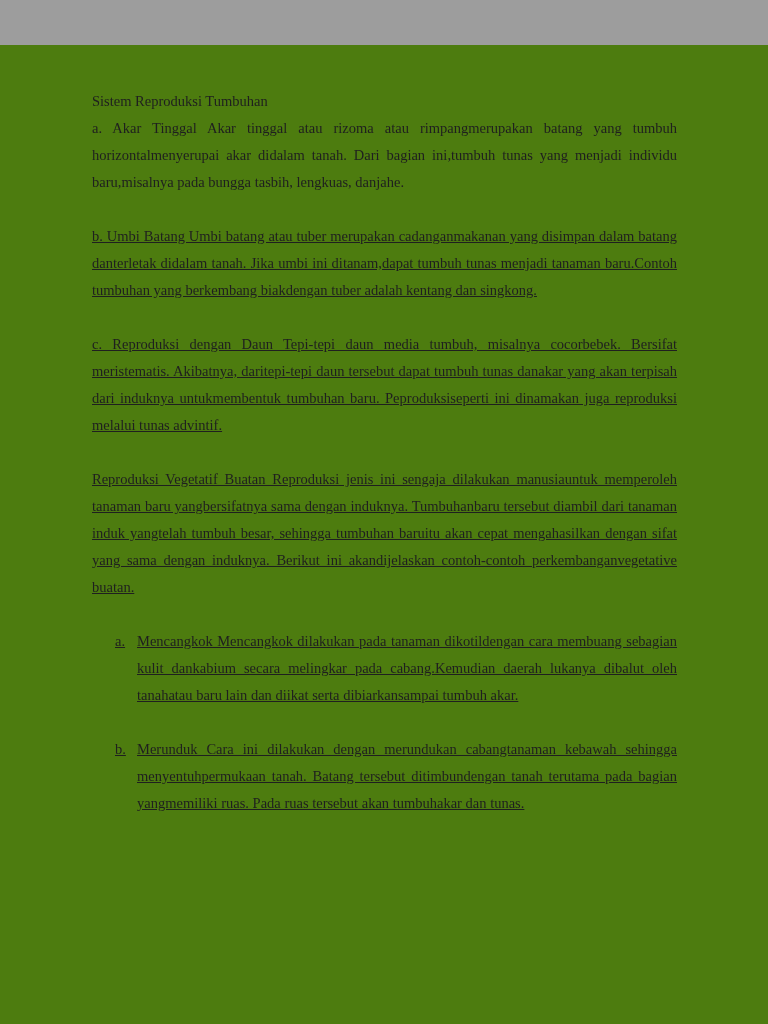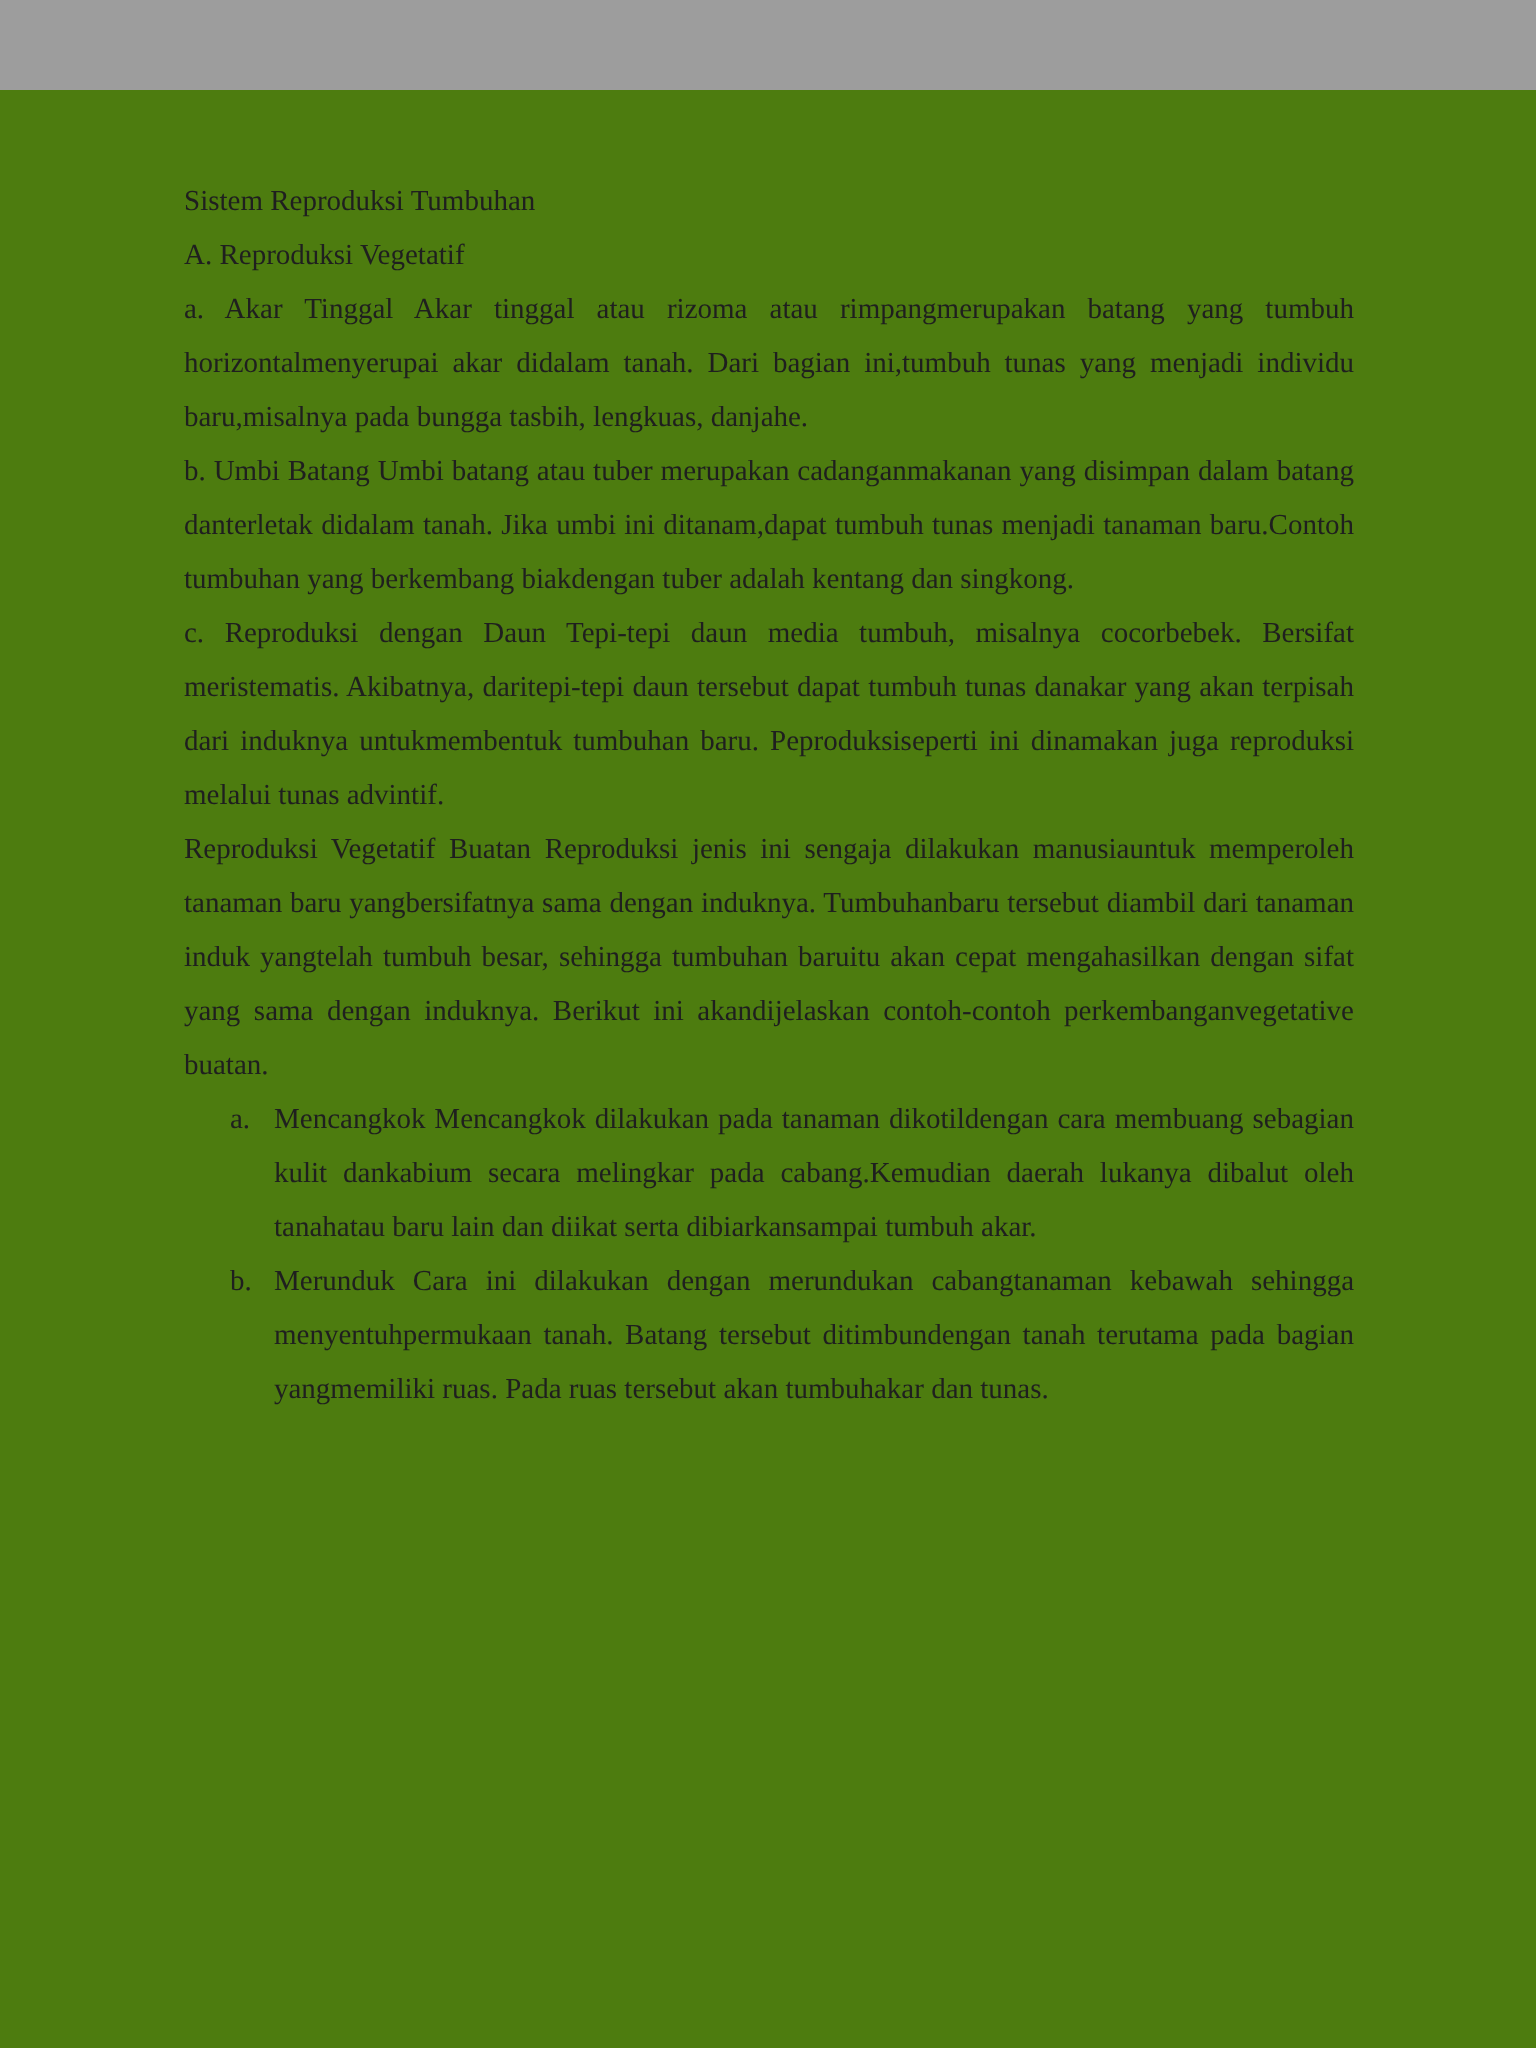--- a/index.html
+++ b/index.html
@@ -28,20 +28,22 @@
     color: #1f1f1f;
   }
   .ln {
     text-align: left;
     white-space: normal;
   }
   .para {
     text-align: justify;
   }
   .mt {
+    margin-top: 27px;
+    text-decoration: underline;
   }
   .list-item {
     display: flex;
     padding-left: 23px;
   }
   .marker {
     flex: 0 0 22px;
   }
   .list-text {
     flex: 1;
@@ -50,21 +52,20 @@
 </style>
 </head>
 <body>
 
 <div class="canvas">
   <div class="paper">
     <div class="content">
 
       <p class="ln">Sistem Reproduksi Tumbuhan</p>
 
-      <p class="ln">A. Reproduksi Vegetatif</p>
 
 
       <p class="para">a. Akar Tinggal Akar tinggal atau rizoma atau rimpangmerupakan batang yang tumbuh horizontalmenyerupai akar didalam tanah. Dari bagian ini,tumbuh tunas yang menjadi individu baru,misalnya pada bungga tasbih, lengkuas, danjahe.</p>
 
       <p class="para mt">b. Umbi Batang Umbi batang atau tuber merupakan cadanganmakanan yang disimpan dalam batang danterletak didalam tanah. Jika umbi ini ditanam,dapat tumbuh tunas menjadi tanaman baru.Contoh tumbuhan yang berkembang biakdengan tuber adalah kentang dan singkong.</p>
 
       <p class="para mt">c. Reproduksi dengan Daun Tepi-tepi daun media tumbuh, misalnya cocorbebek. Bersifat meristematis. Akibatnya, daritepi-tepi daun tersebut dapat tumbuh tunas danakar yang akan terpisah dari induknya untukmembentuk tumbuhan baru. Peproduksiseperti ini dinamakan juga reproduksi melalui tunas advintif.</p>
 
       <p class="para mt">Reproduksi Vegetatif Buatan Reproduksi jenis ini sengaja dilakukan manusiauntuk memperoleh tanaman baru yangbersifatnya sama dengan induknya. Tumbuhanbaru tersebut diambil dari tanaman induk yangtelah tumbuh besar, sehingga tumbuhan baruitu akan cepat mengahasilkan dengan sifat yang sama dengan induknya. Berikut ini akandijelaskan contoh-contoh perkembanganvegetative buatan.</p>
 

